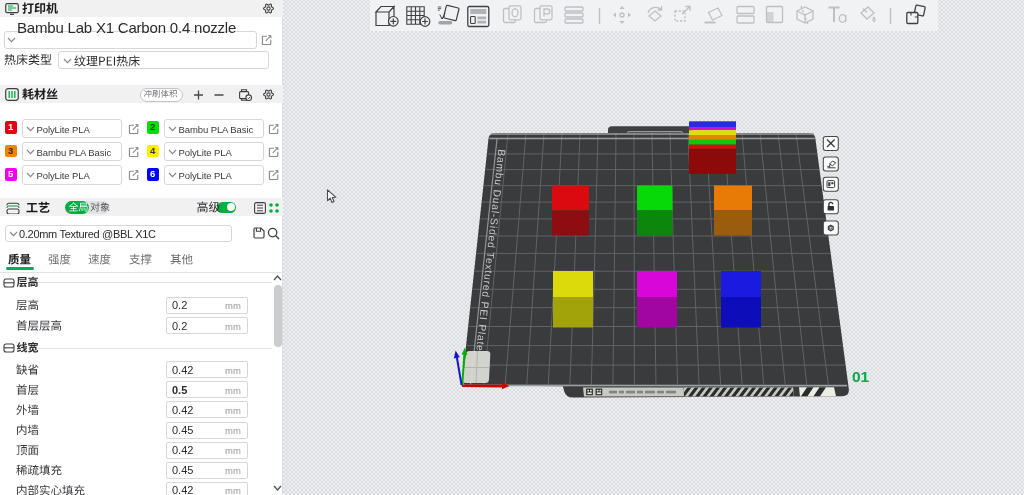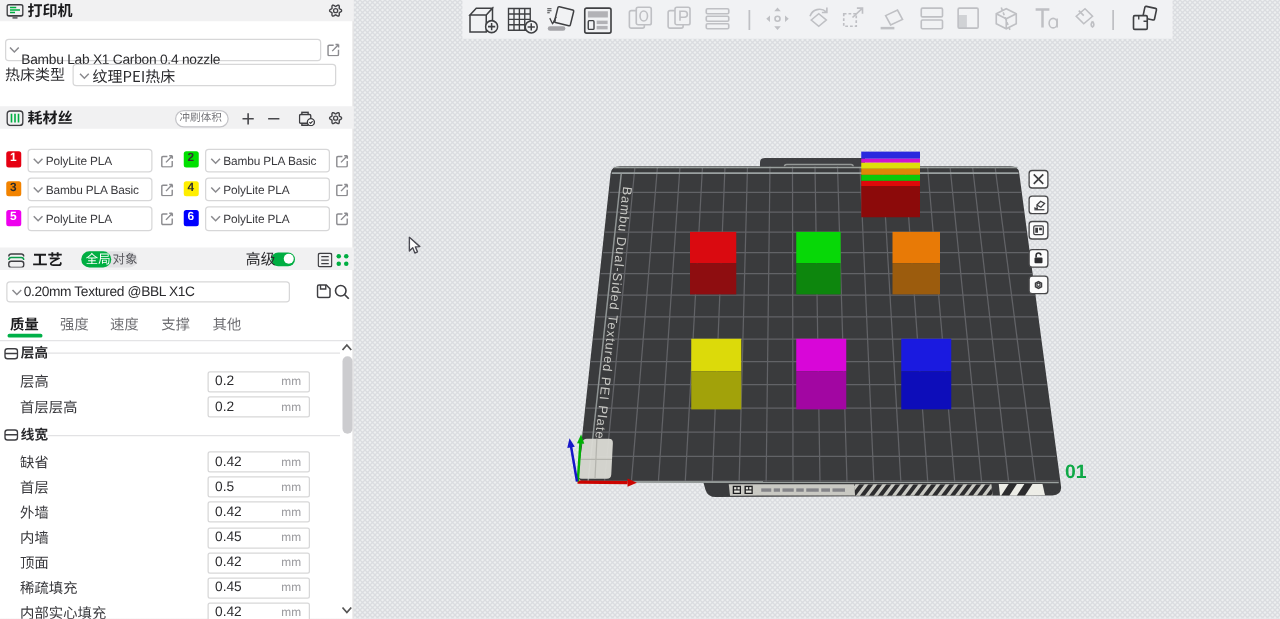--- a/index.html
+++ b/index.html
@@ -243,21 +243,21 @@
     <path d="M5,11.3 h4" stroke="#3e3e42" stroke-width="1.2"></path>
   </svg>
 <svg class="abs" style="left:262.5px;top:2.8px" width="11" height="11" viewBox="0 0 12 12">
     <path d="M11.40,6.00 L11.11,6.67 L10.39,7.18 L9.65,7.51 L9.20,7.85 L9.13,8.40 L9.22,9.22 L9.14,10.09 L8.70,10.68 L7.97,10.76 L7.18,10.39 L6.52,9.92 L6.00,9.70 L5.48,9.92 L4.82,10.39 L4.03,10.76 L3.30,10.68 L2.86,10.09 L2.78,9.22 L2.87,8.40 L2.80,7.85 L2.35,7.51 L1.61,7.18 L0.89,6.67 L0.60,6.00 L0.89,5.33 L1.61,4.82 L2.35,4.49 L2.80,4.15 L2.87,3.60 L2.78,2.78 L2.86,1.91 L3.30,1.32 L4.03,1.24 L4.82,1.61 L5.48,2.08 L6.00,2.30 L6.52,2.08 L7.18,1.61 L7.97,1.24 L8.70,1.32 L9.14,1.91 L9.22,2.78 L9.13,3.60 L9.20,4.15 L9.65,4.49 L10.39,4.82 L11.11,5.33 L11.40,6.00 Z" fill="none" stroke="#46464a" stroke-width="1.25"></path>
     <circle cx="6" cy="6" r="1.8" fill="none" stroke="#46464a" stroke-width="1.15"></circle>
   </svg>
 <div class="abs" style="left:3.5px;top:30.5px;width:253px;height:18px;border:1px solid #d7d7d8;border-radius:3px;background:#fff;box-sizing:border-box;"></div>
 <svg class="abs" style="left:7px;top:37px" width="9" height="6" viewBox="0 0 9 6">
     <path d="M1,1 L4.5,4.6 L8,1" stroke="#8a8a8e" stroke-width="1.2" fill="none"></path>
   </svg>
-<div class="abs" style="left:17px;top:42px;font-size:11px;letter-spacing:-0.2px;color:#2b2b2e;">Bambu Lab X1 Carbon 0.4 nozzle</div>
+<div class="abs" style="left:17px;top:19px;font-size:15px;letter-spacing:-0.2px;color:#2b2b2e;">Bambu Lab X1 Carbon 0.4 nozzle</div>
 <svg class="abs" style="left:260.5px;top:33.5px" width="11.5" height="11.5" viewBox="0 0 12 12">
     <path d="M10.2,6 V10 Q10.2,11 9.2,11 H2.5 Q1.5,11 1.5,10 V3.3 Q1.5,2.3 2.5,2.3 H6.2" stroke="#8c8c90" stroke-width="1.2" fill="none"></path>
     <path d="M5,7.2 L10.3,1.6 M10.3,1.6 h-2.6 M10.3,1.6 v2.6" stroke="#8c8c90" stroke-width="1.2" fill="none"></path>
   </svg>
 <div class="abs" style="left:58px;top:51px;width:211px;height:18px;border:1px solid #d7d7d8;border-radius:3px;background:#fff;box-sizing:border-box;"></div>
 <svg class="abs" style="left:62.5px;top:57.5px" width="9" height="6" viewBox="0 0 9 6">
     <path d="M1,1 L4.5,4.6 L8,1" stroke="#8a8a8e" stroke-width="1.2" fill="none"></path>
   </svg>
 <svg class="abs" style="left:5px;top:88px" width="14" height="13" viewBox="0 0 14 13">
     <rect x="0.7" y="0.7" width="12.6" height="11.6" rx="2.5" fill="none" stroke="#3e3e42" stroke-width="1.2"></rect>
@@ -384,21 +384,21 @@
 <div class="abs" style="left:165.5px;top:296.5px;width:82px;height:17px;border:1px solid #d7d7d8;border-radius:2px;background:#fff;box-sizing:border-box;"></div>
 <div class="abs" style="left:172px;top:299.0px;font-size:11px;color:#2b2b2e;">0.2</div>
 <div class="abs" style="left:225px;top:300.0px;font-size:9.5px;color:#98989c;">mm</div>
 <div class="abs" style="left:165.5px;top:317px;width:82px;height:17px;border:1px solid #d7d7d8;border-radius:2px;background:#fff;box-sizing:border-box;"></div>
 <div class="abs" style="left:172px;top:319.5px;font-size:11px;color:#2b2b2e;">0.2</div>
 <div class="abs" style="left:225px;top:320.5px;font-size:9.5px;color:#98989c;">mm</div>
 <div class="abs" style="left:165.5px;top:361.2px;width:82px;height:17px;border:1px solid #d7d7d8;border-radius:2px;background:#fff;box-sizing:border-box;"></div>
 <div class="abs" style="left:172px;top:363.7px;font-size:11px;color:#2b2b2e;">0.42</div>
 <div class="abs" style="left:225px;top:364.7px;font-size:9.5px;color:#98989c;">mm</div>
 <div class="abs" style="left:165.5px;top:381.3px;width:82px;height:17px;border:1px solid #d7d7d8;border-radius:2px;background:#fff;box-sizing:border-box;"></div>
-<div class="abs" style="left:172px;top:383.8px;font-size:11px;color:#2b2b2e;">0.5</div>
+<div class="abs" style="left:172px;top:383.8px;font-size:11px;color:#2b2b2e;font-weight:bold;">0.5</div>
 <div class="abs" style="left:225px;top:384.8px;font-size:9.5px;color:#98989c;">mm</div>
 <div class="abs" style="left:165.5px;top:401.4px;width:82px;height:17px;border:1px solid #d7d7d8;border-radius:2px;background:#fff;box-sizing:border-box;"></div>
 <div class="abs" style="left:172px;top:403.9px;font-size:11px;color:#2b2b2e;">0.42</div>
 <div class="abs" style="left:225px;top:404.9px;font-size:9.5px;color:#98989c;">mm</div>
 <div class="abs" style="left:165.5px;top:421.5px;width:82px;height:17px;border:1px solid #d7d7d8;border-radius:2px;background:#fff;box-sizing:border-box;"></div>
 <div class="abs" style="left:172px;top:424.0px;font-size:11px;color:#2b2b2e;">0.45</div>
 <div class="abs" style="left:225px;top:425.0px;font-size:9.5px;color:#98989c;">mm</div>
 <div class="abs" style="left:165.5px;top:441.6px;width:82px;height:17px;border:1px solid #d7d7d8;border-radius:2px;background:#fff;box-sizing:border-box;"></div>
 <div class="abs" style="left:172px;top:444.1px;font-size:11px;color:#2b2b2e;">0.42</div>
 <div class="abs" style="left:225px;top:445.1px;font-size:9.5px;color:#98989c;">mm</div>

